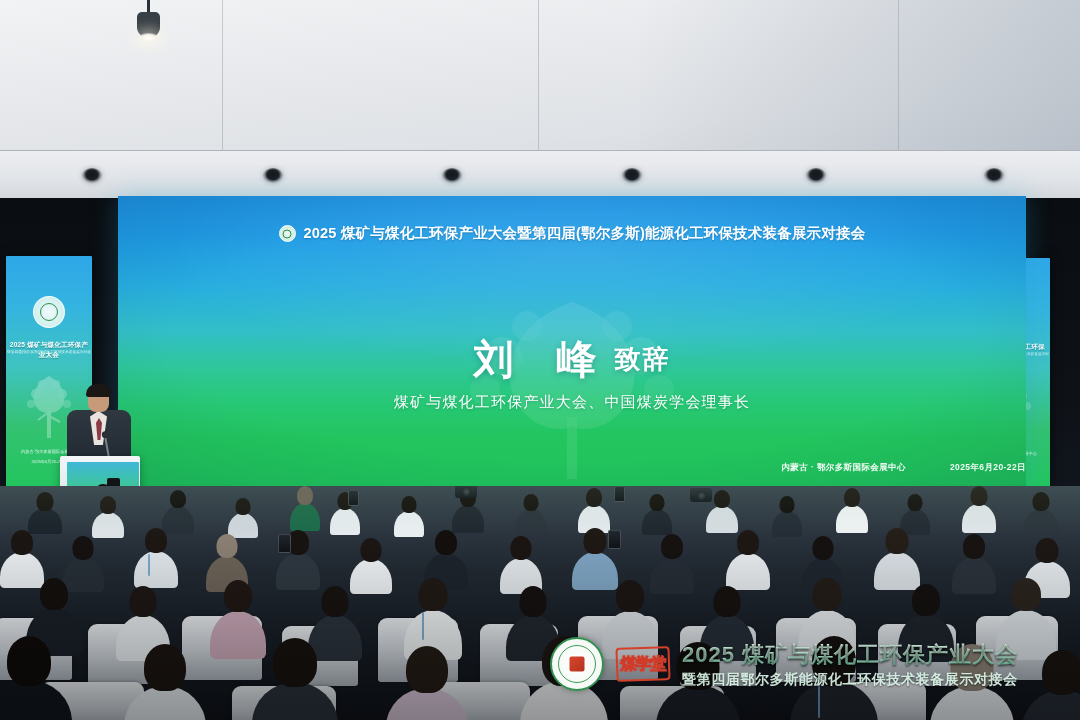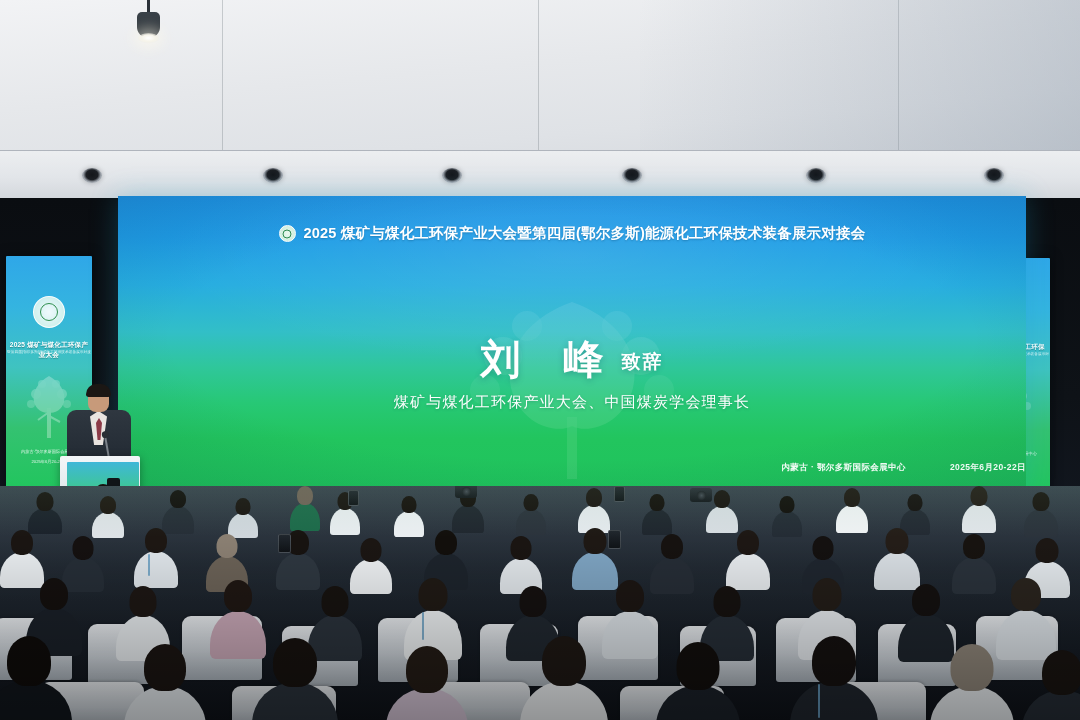--- a/index.html
+++ b/index.html
@@ -141,21 +141,21 @@
     text-shadow:0 2px 5px rgba(0,60,100,.34);
   }
   .led-speaker{
     position:absolute;left:0;right:0;top:136px;text-align:center;white-space:nowrap;
   }
   .led-speaker-name{
     font-size:40px;font-weight:bold;color:#ffffff;letter-spacing:16px;
     text-shadow:0 2px 6px rgba(0,70,90,.3);
   }
   .led-speaker-action{
-    font-size:19px;font-weight:bold;color:#ffffff;letter-spacing:2px;margin-left:2px;
+    font-size:26px;font-weight:bold;color:#ffffff;letter-spacing:2px;margin-left:2px;
     position:relative;top:-5px;
     text-shadow:0 2px 5px rgba(0,70,90,.3);
     text-align:right;
   }
   .led-role{
     position:absolute;left:0;right:0;top:197px;text-align:center;
     font-size:15px;color:#ffffff;letter-spacing:1.2px;white-space:nowrap;
     text-shadow:0 1px 3px rgba(0,70,70,.3);
   }
   .led-footer{
@@ -658,14 +658,22 @@
       <div class="p-head" style="top:0;width:43px;height:47px;background:#8d8478;"></div>
     </div>
     <div class="person" style="left:1022px;top:164px;width:80px;height:88px;">
       <div class="p-shoulders" style="top:40px;width:80px;height:56px;background:#252c35;"></div>
       <div class="p-head" style="top:0;width:40px;height:45px;background:#191411;"></div>
     </div>
 
     <div class="aud-haze"></div>
   </div>
 
+  <div class="bottom-banner">
+    <div class="bb-seal"></div>
+    <div class="bb-redlogo">煤学堂</div>
+    <div class="bb-text">
+      <div class="bb-line1">2025 煤矿与煤化工环保产业大会</div>
+      <div class="bb-line2">暨第四届鄂尔多斯能源化工环保技术装备展示对接会</div>
+    </div>
+  </div>
 
 </div>
 
 </body></html>

